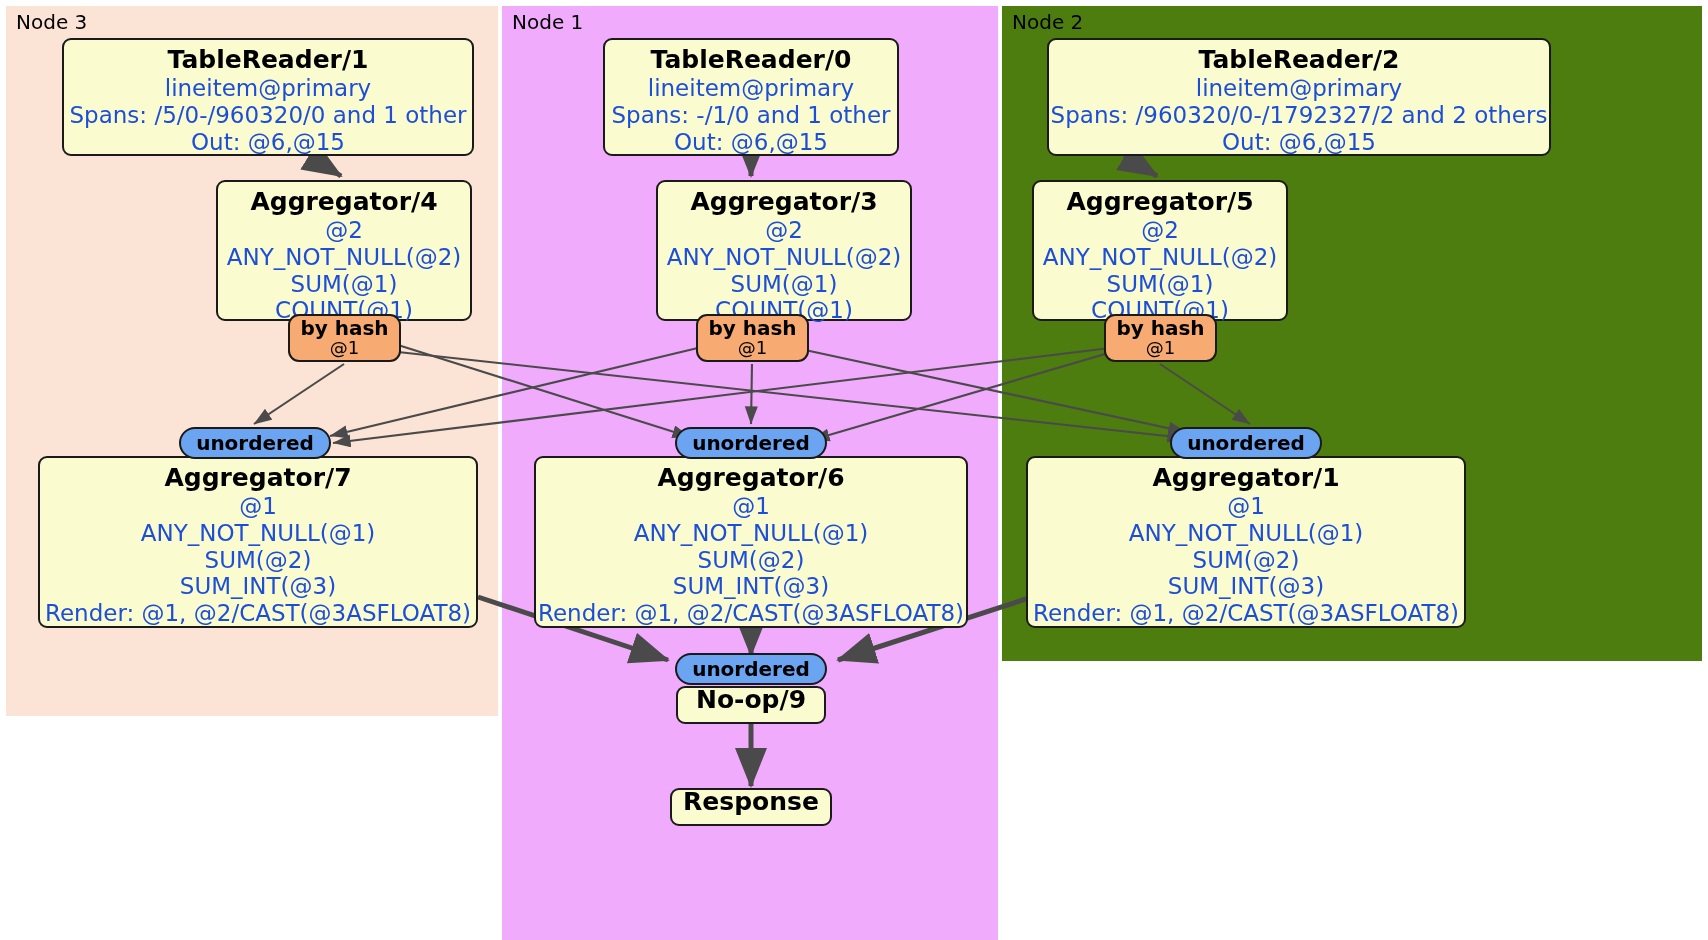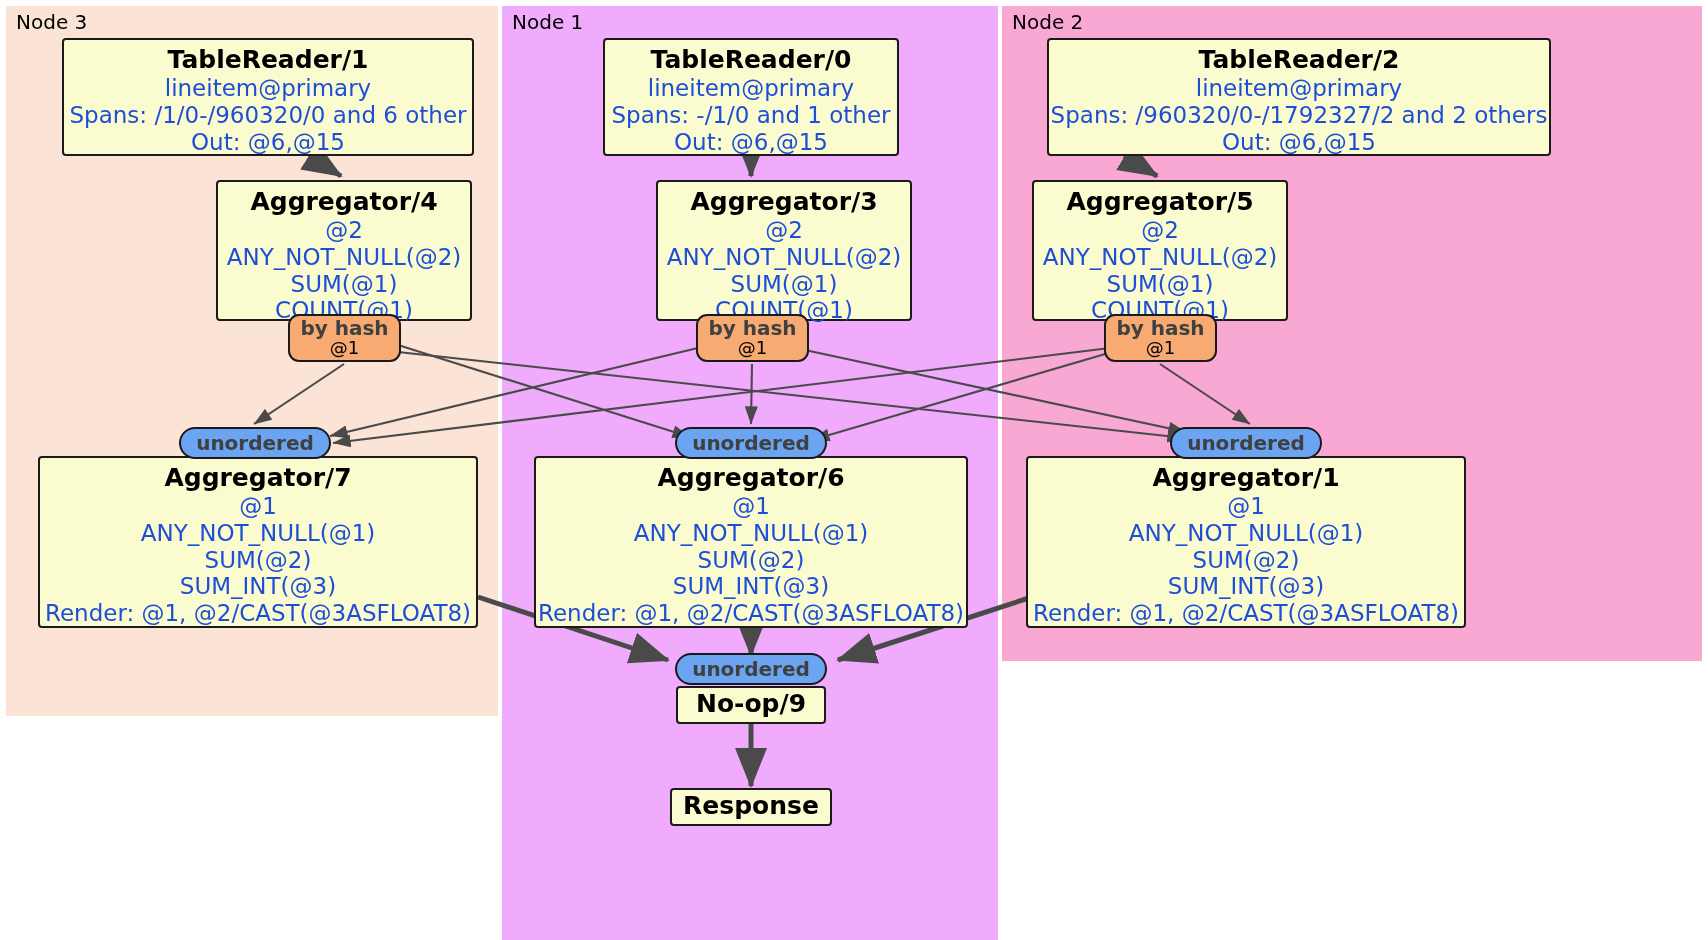--- a/index.html
+++ b/index.html
@@ -9,54 +9,54 @@
   #canvas{position:absolute;left:0;top:0;width:1708px;height:940px;}
 
   .panel{position:absolute;box-sizing:border-box;}
   .panel-label{position:absolute;left:10px;top:6px;font-size:20px;color:#000;
                font-family:"DejaVu Sans","Liberation Sans",sans-serif;line-height:1;}
 
   svg.edges{position:absolute;left:0;top:0;width:1708px;height:940px;
             pointer-events:none;}
 
   .nodebox{position:absolute;box-sizing:border-box;background:#fbfbd0;
-           border:2px solid #1a1a1a;border-radius:4px;
+           border:2px solid #1a1a1a;border-radius:9px;
            display:flex;flex-direction:column;align-items:center;
-           justify-content:flex-start;padding:6px 10px 3px 10px;}
+           justify-content:flex-start;padding:6px 10px 12px 10px;}
   .nodebox .title{font-weight:bold;font-size:25px;color:#000;line-height:1.15;
                   white-space:nowrap;}
   .nodebox .line{font-size:23px;color:#1d4ed8;line-height:1.17;white-space:nowrap;}
 
   .pill{position:absolute;box-sizing:border-box;border:2px solid #1a1a1a;
         display:flex;flex-direction:column;align-items:center;justify-content:center;
         line-height:1.05;}
   .pill.hash{background:#f7ab72;border-radius:11px;}
   .pill.unordered{background:#6ba4f0;border-radius:17px;}
-  .pill .ptitle{font-weight:bold;font-size:20px;color:#404040;white-space:nowrap;}
+  .pill .ptitle{font-weight:bold;font-size:20px;color:#000000;white-space:nowrap;}
   .pill .psub{font-size:18px;color:#000;white-space:nowrap;}
 
   .z-panel{z-index:1;}
   .z-box{z-index:3;}
   .z-edge{z-index:2;}
   .z-pill{z-index:6;}
 </style>
 </head>
 <body>
 
 <div id="canvas">
 
   <div class="panel z-panel" style="left:6px;top:6px;width:492px;height:710px;background:#fbe3d6;">
     <span class="panel-label">Node 3</span>
   </div>
 
   <div class="panel z-panel" style="left:502px;top:6px;width:496px;height:940px;background:#f0abfc;">
     <span class="panel-label">Node 1</span>
   </div>
 
-  <div class="panel z-panel" style="left:1002px;top:6px;width:700px;height:655px;background:#f9a8d4;">
+  <div class="panel z-panel" style="left:1002px;top:6px;width:700px;height:655px;background:#4d7c0f;">
     <span class="panel-label">Node 2</span>
   </div>
 
   <svg class="edges z-edge" viewBox="0 0 1708 940">
     <defs>
       <marker id="ah" markerWidth="9" markerHeight="9" refX="7.6" refY="3.2" orient="auto" markerUnits="strokeWidth">
         <path d="M0,0 L8,3.2 L0,6.4 z" fill="#4a4a4a"></path>
       </marker>
       <marker id="ah-thin" markerWidth="10" markerHeight="10" refX="8.4" refY="3.1" orient="auto" markerUnits="strokeWidth">
         <path d="M0,0 L8.6,3.1 L0,6.2 z" fill="#4a4a4a"></path>
@@ -85,21 +85,21 @@
       <path d="M751,628 L751,655" stroke-width="5" marker-end="url(#ah)"></path>
       <path d="M1032,597 L838,660" stroke-width="5" marker-end="url(#ah)"></path>
 
       <path d="M751,722 L751,786" stroke-width="5" marker-end="url(#ah)"></path>
     </g>
   </svg>
 
   <div class="nodebox z-box" style="left:62px;top:38px;width:412px;height:118px;">
     <div class="title">TableReader/1</div>
     <div class="line">lineitem@primary</div>
-    <div class="line">Spans: /1/0-/960320/0 and 6 other</div>
+    <div class="line">Spans: /5/0-/960320/0 and 1 other</div>
     <div class="line">Out: @6,@15</div>
   </div>
 
   <div class="nodebox z-box" style="left:603px;top:38px;width:296px;height:118px;">
     <div class="title">TableReader/0</div>
     <div class="line">lineitem@primary</div>
     <div class="line">Spans: -/1/0 and 1 other</div>
     <div class="line">Out: @6,@15</div>
   </div>
 
@@ -154,21 +154,21 @@
 
   <div class="nodebox z-box" style="left:1026px;top:456px;width:440px;height:172px;">
     <div class="title">Aggregator/1</div>
     <div class="line">@1</div>
     <div class="line">ANY_NOT_NULL(@1)</div>
     <div class="line">SUM(@2)</div>
     <div class="line">SUM_INT(@3)</div>
     <div class="line">Render: @1, @2/CAST(@3ASFLOAT8)</div>
   </div>
 
-  <div class="nodebox z-box" style="left:676px;top:686px;width:150px;height:38px;padding-top:2px;justify-content:flex-end;">
+  <div class="nodebox z-box" style="left:676px;top:686px;width:150px;height:38px;padding-top:2px;justify-content:center;">
     <div class="title">No-op/9</div>
   </div>
 
   <div class="nodebox z-box" style="left:670px;top:788px;width:162px;height:38px;padding-top:2px;justify-content:center;">
     <div class="title">Response</div>
   </div>
 
   <div class="pill hash z-pill" style="left:288px;top:314px;width:113px;height:48px;">
     <span class="ptitle">by hash</span>
     <span class="psub">@1</span>

